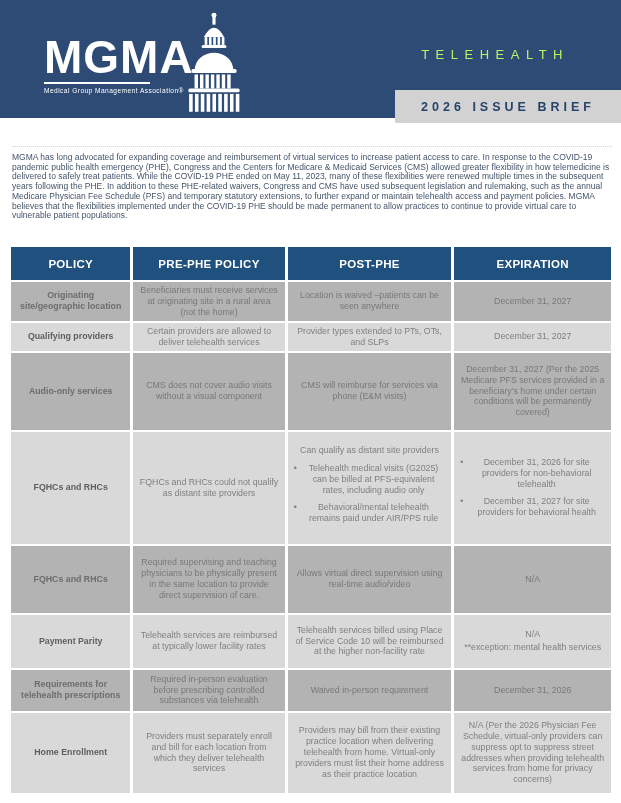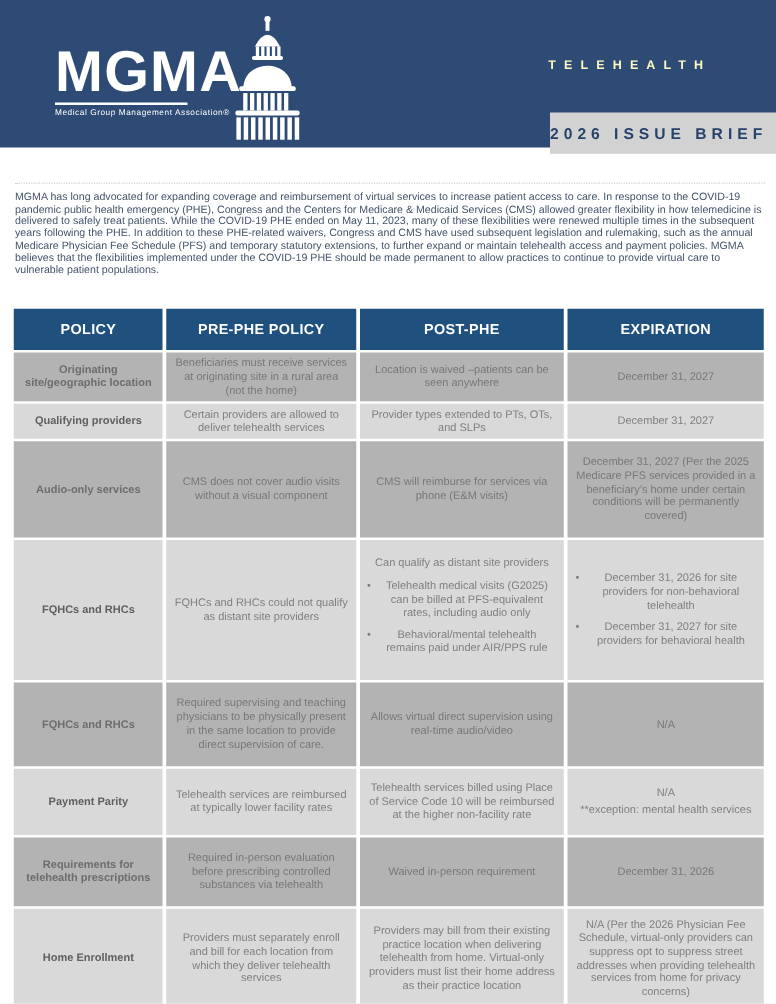--- a/index.html
+++ b/index.html
@@ -22,27 +22,27 @@
   .logo { position: absolute; left: 44px; top: 34px; color: #ffffff; }
   .logo-text {
     font-size: 46px; font-weight: bold; letter-spacing: 1px;
     line-height: 1; font-stretch: condensed;
   }
   .logo-rule { width: 106px; border-bottom: 2px solid #ffffff; margin-top: 2px; }
   .logo-tagline { font-size: 6.6px; letter-spacing: 0.45px; margin-top: 3px; white-space: nowrap; }
   .dome { position: absolute; left: 179px; top: 12px; }
   .banner-title {
     position: absolute; top: 47px; right: 52px;
-    color: #fef9c3; font-weight: bold; font-size: 10px; letter-spacing: 6.5px;
+    color: #bef264; font-weight: normal; font-size: 13px; letter-spacing: 6.5px;
   }
   .badge {
     position: absolute; top: 90px; right: 0;
-    width: 181px; height: 33px;
+    width: 226px; height: 33px;
     background: #d2d2d2;
-    display: flex; align-items: center; justify-content: flex-start;
+    display: flex; align-items: center; justify-content: center;
   }
   .badge-text {
     color: #27426b; font-weight: bold; font-size: 12.5px; letter-spacing: 4px;
   }
 
   
   .intro {
     position: absolute; top: 121px; left: 12px; right: 9px;
     border-top: 1px dotted #ccd2da;
     padding-top: 6px;
@@ -79,21 +79,21 @@
     color: #7b7b7b;
   }
   tr.row-dark td { background: #b3b3b3; color: #787878; }
   tr.row-light td { background: #d9d9d9; color: #7f7f7f; }
   td.policy-cell { font-weight: bold; font-size: 9px; }
   tr.row-dark td.policy-cell { color: #6d6d6d; }
   tr.row-light td.policy-cell { color: #5f5f5f; }
 
   tr.h46 { height: 30px; } tr.h26 { height: 26px; } tr.h77 { height: 77px; }
   tr.h112 { height: 112px; } tr.h67 { height: 67px; } tr.h53 { height: 53px; }
-  tr.h41 { height: 55px; } tr.h80 { height: 80px; }
+  tr.h41 { height: 41px; } tr.h80 { height: 80px; }
 
   .cell-intro { margin-bottom: 7px; }
   .bullet { display: flex; align-items: flex-start; margin: 6px 0; }
   .bullet .dot { flex: 0 0 8px; text-align: left; }
   .bullet .dot::before { content: "\2022"; }
   .bullet .bullet-text { flex: 1; text-align: center; }
   .exp-note { margin-top: 2px; }
 </style>
 </head>
 <body>

